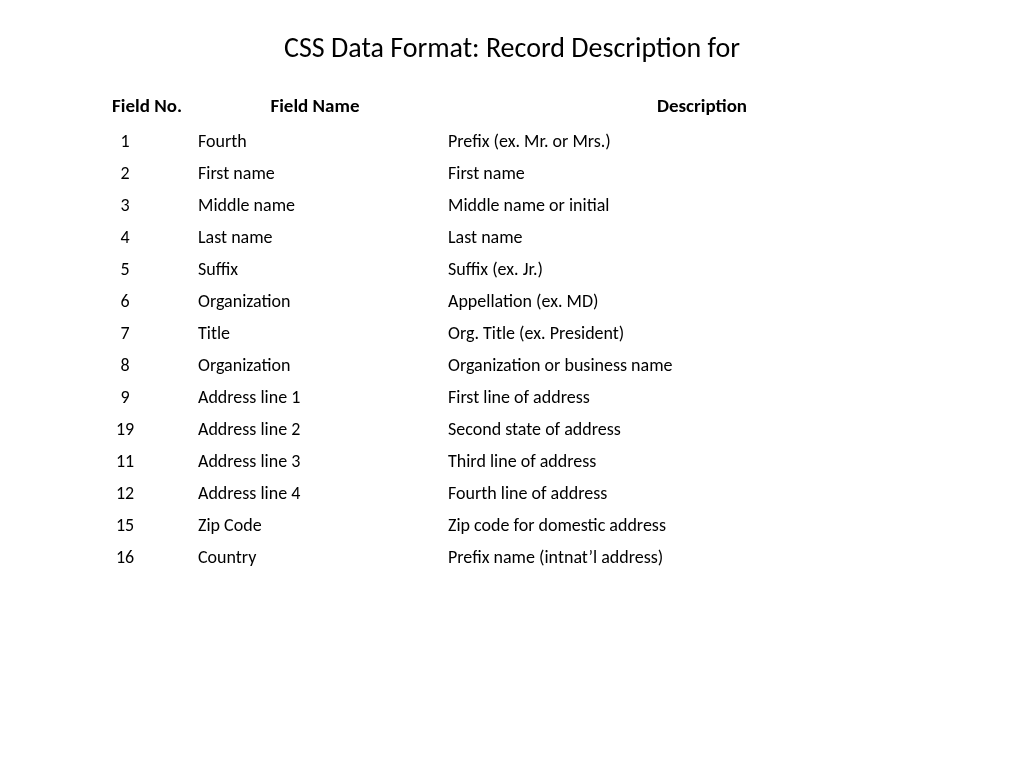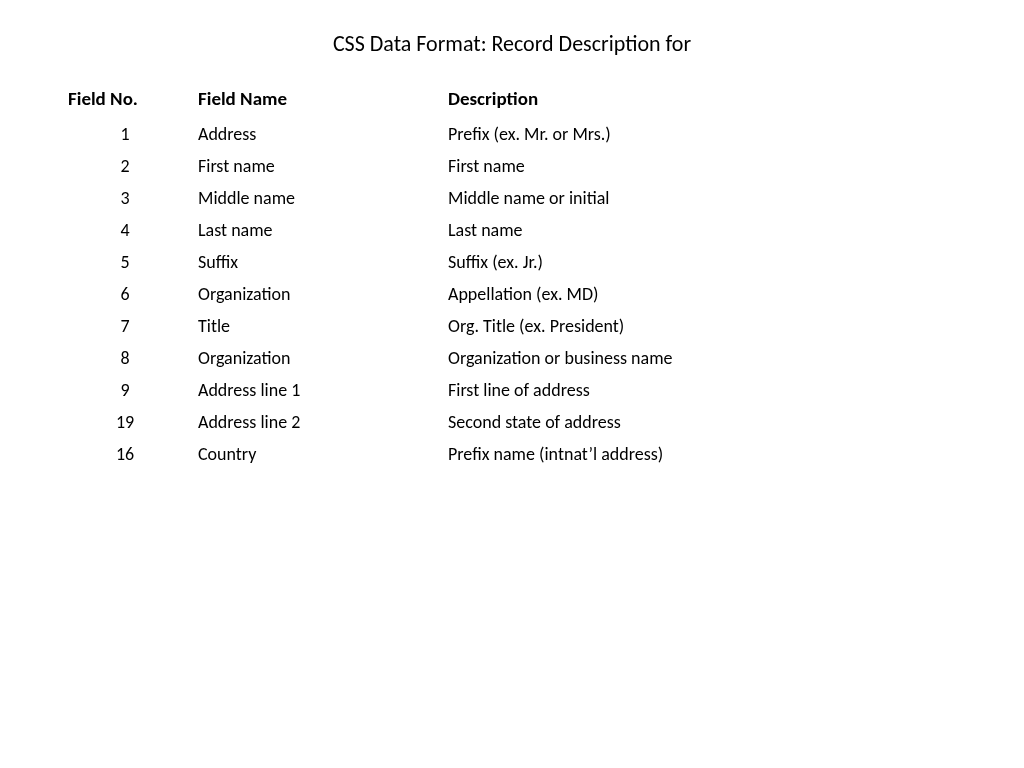--- a/index.html
+++ b/index.html
@@ -13,40 +13,40 @@
       font-family: 'Calibri', 'Segoe UI', Arial, sans-serif;
       font-size: 18px;
       color: #000000;
       width: 1024px;
       min-height: 768px;
       padding: 30px 60px;
     }
 
     .page-title {
       text-align: center;
-      font-size: 22px;
+      font-size: 28px;
       font-weight: normal;
       margin-bottom: 24px;
       line-height: 1.3;
     }
 
     table {
       width: 100%;
       border-collapse: collapse;
     }
 
     thead tr th {
       font-weight: bold;
       padding: 4px 8px 8px 8px;
-      text-align: left;
+      text-align: center;
       font-size: 19px;
     }
 
     thead tr th:first-child {
-      text-align: left;
+      text-align: right;
       width: 130px;
     }
 
     tbody tr td {
       padding: 5px 8px;
       vertical-align: top;
       font-size: 18px;
     }
 
     tbody tr td:first-child {
@@ -69,21 +69,21 @@
   <thead>
     <tr>
       <th>Field No.</th>
       <th>Field Name</th>
       <th>Description</th>
     </tr>
   </thead>
   <tbody id="table-body">
   <tr>
         <td>1</td>
-        <td>Address</td>
+        <td>Fourth</td>
         <td>Prefix (ex. Mr. or Mrs.)</td>
       </tr>
       <tr>
         <td>2</td>
         <td>First name</td>
         <td>First name</td>
       </tr>
       <tr>
         <td>3</td>
         <td>Middle name</td>
@@ -118,18 +118,33 @@
         <td>9</td>
         <td>Address line 1</td>
         <td>First line of address</td>
       </tr>
       <tr>
         <td>19</td>
         <td>Address line 2</td>
         <td>Second state of address</td>
       </tr>
       <tr>
+        <td>11</td>
+        <td>Address line 3</td>
+        <td>Third line of address</td>
+      </tr>
+      <tr>
+        <td>12</td>
+        <td>Address line 4</td>
+        <td>Fourth line of address</td>
+      </tr>
+      <tr>
+        <td>15</td>
+        <td>Zip Code</td>
+        <td>Zip code for domestic address</td>
+      </tr>
+      <tr>
         <td>16</td>
         <td>Country</td>
         <td>Prefix name (intnat’l address)</td>
       </tr>
     </tbody>
 </table>
 
 </body></html>

